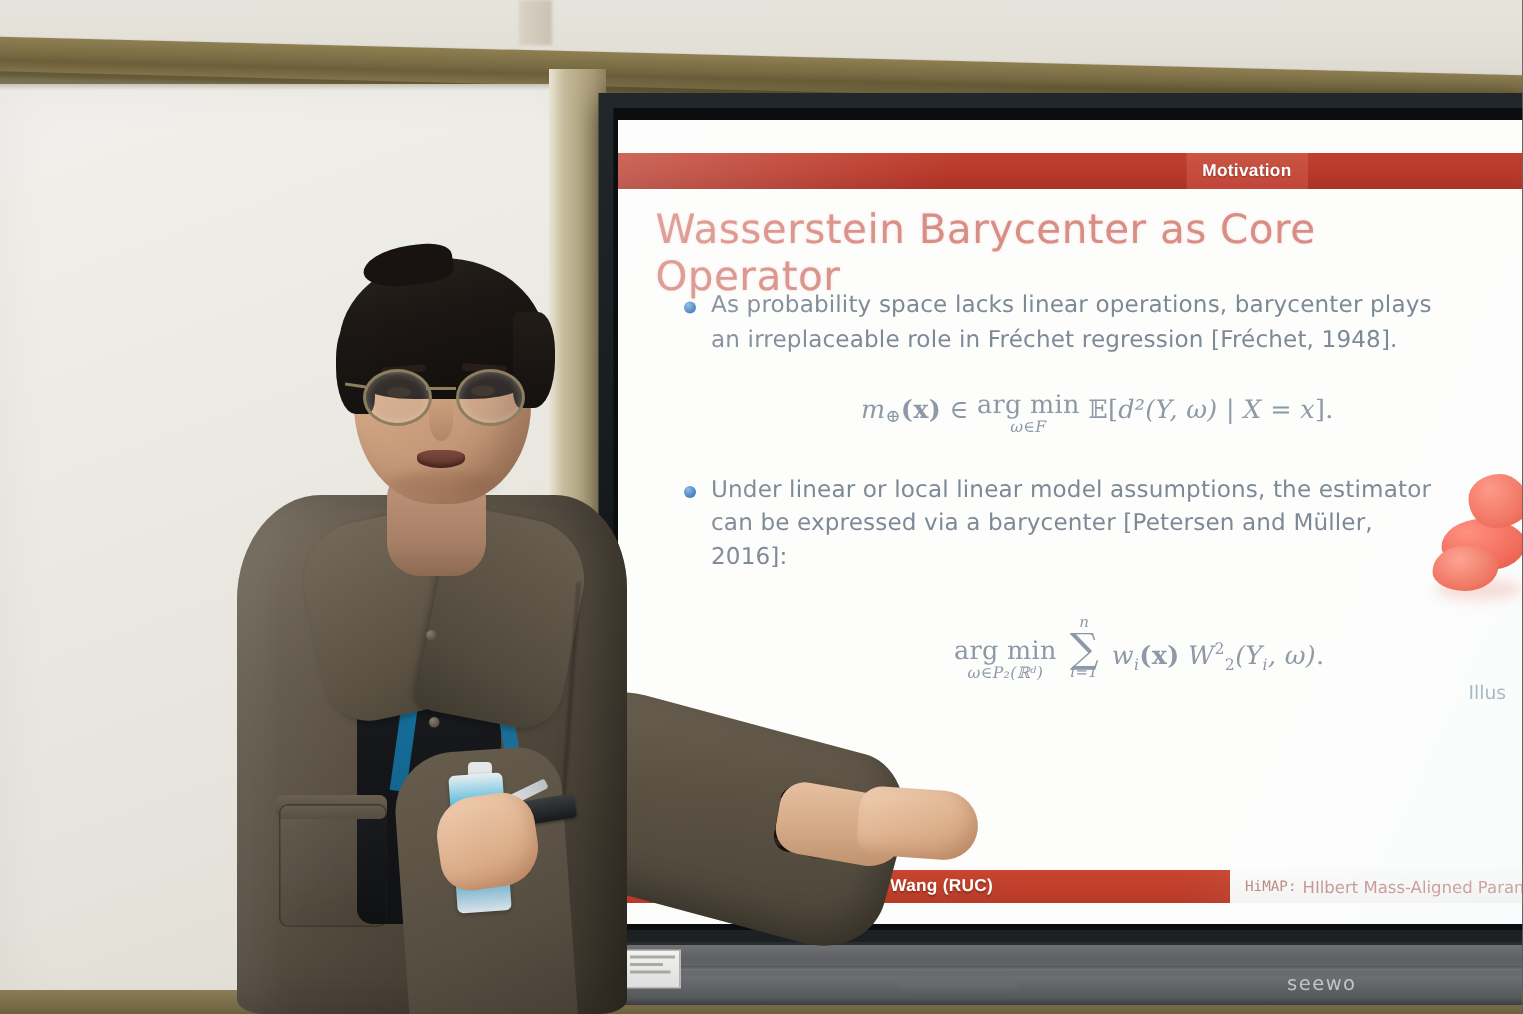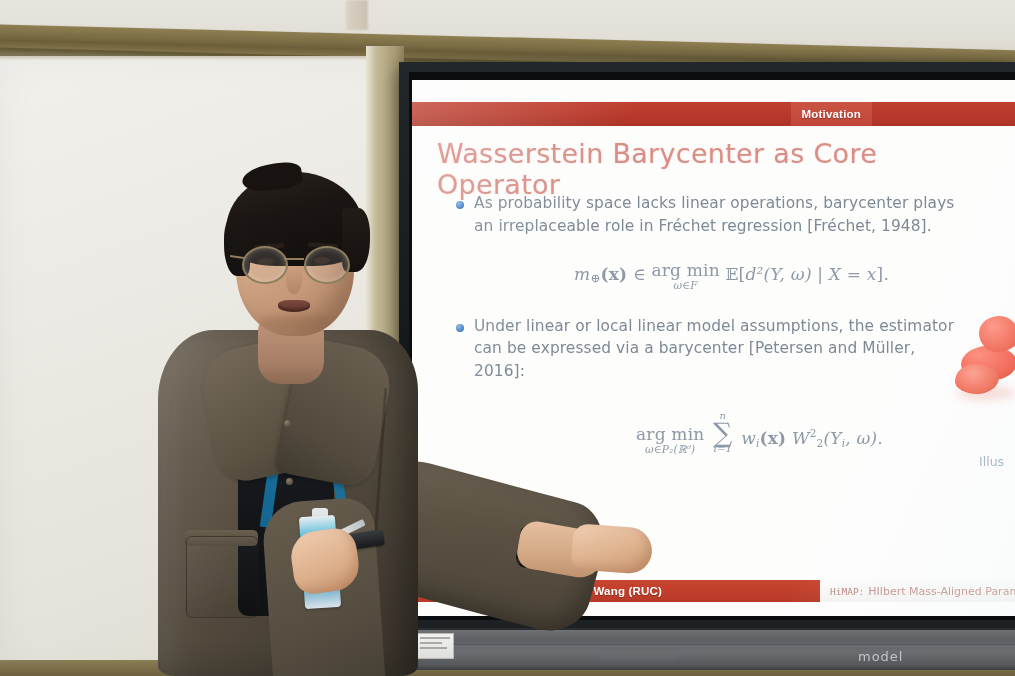--- a/index.html
+++ b/index.html
@@ -437,21 +437,21 @@
   <div class="screen-sheen"></div>
 
   <div class="bezel-bottom"></div>
   <div class="bezel-groove"></div>
   <div class="bezel-blur"></div>
   <div class="bezel-label">
     <i></i>
     <i></i>
     <i></i>
   </div>
-  <div class="seewo-logo">model</div>
+  <div class="seewo-logo">seewo</div>
 
   <div class="person">
     <div class="arm"></div>
     <div class="torso"></div>
     <div class="torso-shadow"></div>
     <div class="shirt"></div>
     <div class="lanyard-l"></div>
     <div class="lanyard-r"></div>
     <div class="collar-l"></div>
     <div class="collar-r"></div>

